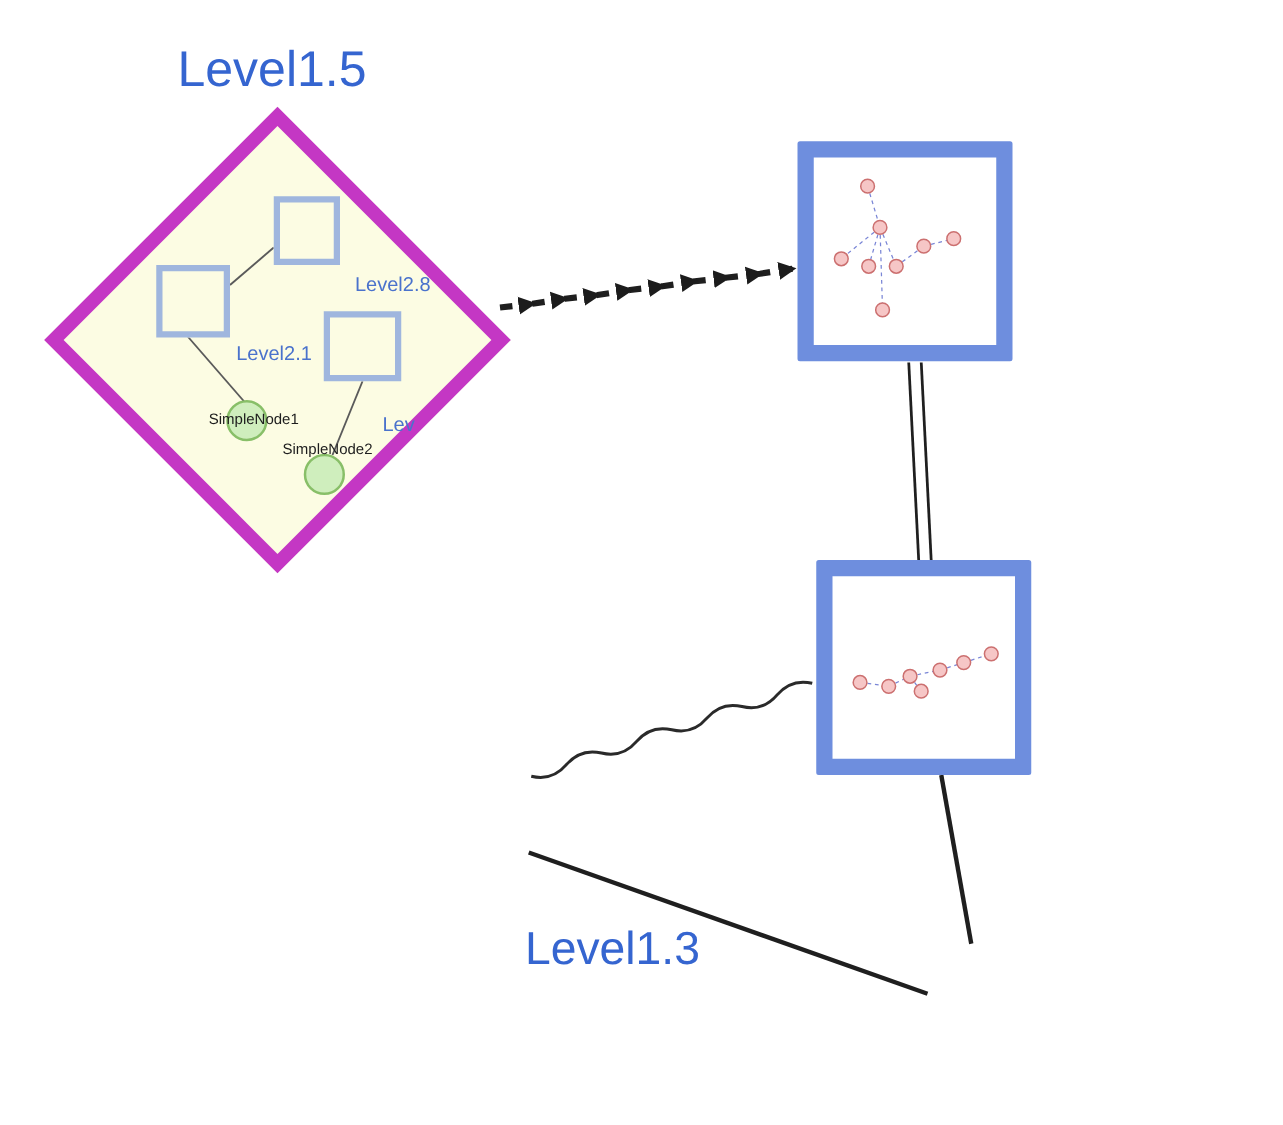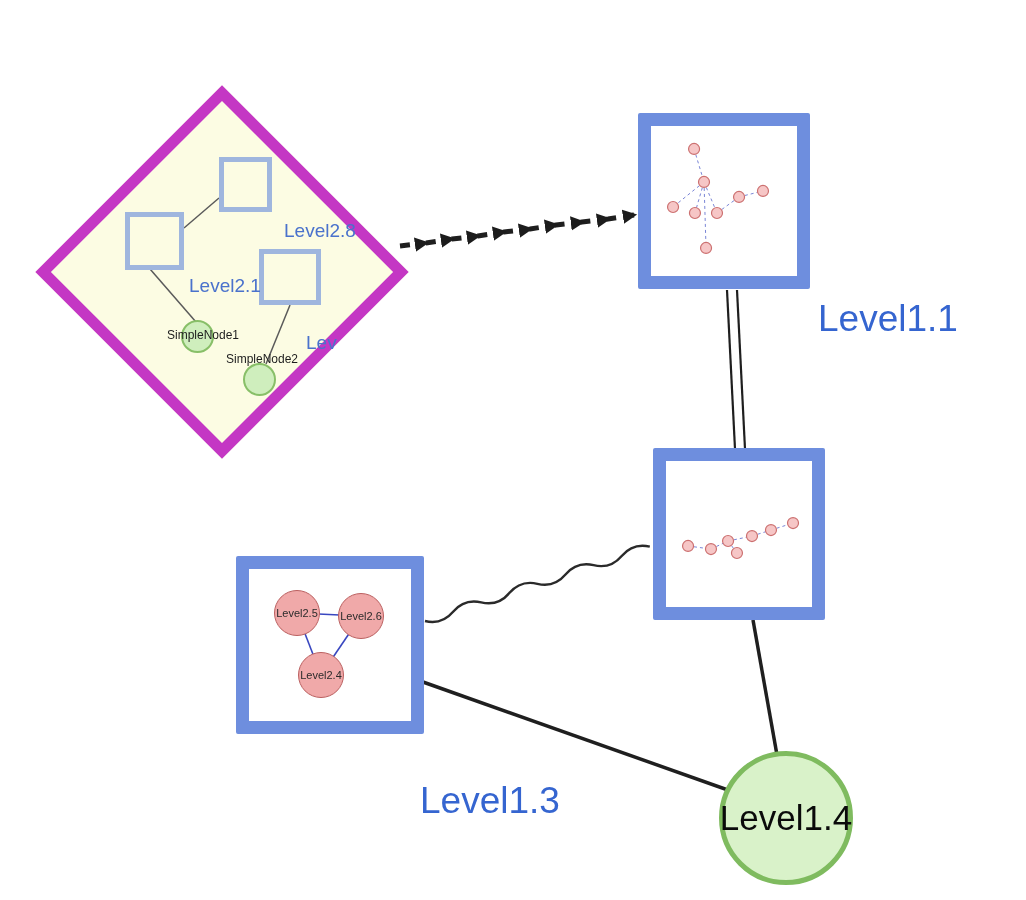--- a/index.html
+++ b/index.html
@@ -17,21 +17,21 @@
   .mini-edge{stroke:var(--mini-edge,#7a86d6);stroke-width:1;stroke-dasharray:3 3;}
   .mini-node{fill:var(--mini-node-fill,#f6c6c6);stroke:var(--mini-node-border,#cc7070);stroke-width:1.2;}
 
   .diamond{z-index:0;left:90px;top:140px;width:264px;height:264px;
     transform:rotate(45deg);
     border:11px solid var(--diamond-border,#c437c4);
     background:var(--diamond-fill,#fcfce3);box-sizing:border-box;}
 
   .label-xl{z-index:3;font-size:40px;color:var(--label-blue,#3565d0);white-space:nowrap;}
   .label-lg{z-index:3;font-size:37px;color:var(--label-blue,#3565d0);white-space:nowrap;}
-  .label-sm-blue{z-index:3;font-size:19px;color:var(--small-label-blue,#4a72cc);white-space:nowrap;}
+  .label-sm-blue{z-index:3;font-size:16px;color:var(--small-label-blue,#4a72cc);white-space:nowrap;}
   .label-sm-dark{z-index:3;font-size:12px;color:#1d1d1d;white-space:nowrap;transform:translateX(-50%);}
 
   .inner-square{z-index:2;border:5px solid var(--inner-square-border,#9fb6de);
     background:var(--diamond-fill,#fcfce3);box-sizing:border-box;}
 
   .green-node{z-index:2;border-radius:50%;
     background:var(--green-node-fill,#cfeebd);
     border:2px solid var(--green-node-border,#88bf68);box-sizing:border-box;}
 
   .graph-box{z-index:2;border:13px solid var(--box-border,#6e8ede);
@@ -77,20 +77,21 @@
     <line class="solid-edge" x1="753" y1="620" x2="777" y2="755"></line>
 
     <g>
       <line class="inner-edge" x1="184" y1="228" x2="219" y2="198"></line>
       <line class="inner-edge" x1="150" y1="269" x2="196" y2="322"></line>
       <line class="inner-edge" x1="290" y1="305" x2="266" y2="364"></line>
     </g>
   </svg>
 
   <div class="diamond abs"></div>
+  <div class="label-xl abs" style="left:142px;top:34px;">Level1.5</div>
 
   <div class="inner-square abs" style="left:219px;top:157px;width:53px;height:55px;"></div>
   <div class="inner-square abs" style="left:125px;top:212px;width:59px;height:58px;"></div>
   <div class="inner-square abs" style="left:259px;top:249px;width:62px;height:56px;"></div>
 
   <div class="label-sm-blue abs" style="left:284px;top:220px;">Level2.8</div>
   <div class="label-sm-blue abs" style="left:189px;top:275px;">Level2.1</div>
   <div class="label-sm-blue abs" style="left:306px;top:303px;margin-top:29px;">Lev</div>
 
   <div class="green-node abs" style="left:181px;top:320px;width:33px;height:33px;"></div>
@@ -113,21 +114,20 @@
           <circle cx="52.998" cy="55.95" r="5.5" class="mini-node"></circle>
           <circle cx="22.046" cy="81" r="5.5" class="mini-node"></circle>
           <circle cx="43.946" cy="87" r="5.5" class="mini-node"></circle>
           <circle cx="65.992" cy="87" r="5.5" class="mini-node"></circle>
           <circle cx="88.038" cy="70.95" r="5.5" class="mini-node"></circle>
           <circle cx="111.982" cy="64.95" r="5.5" class="mini-node"></circle>
           <circle cx="55.042" cy="121.94999999999999" r="5.5" class="mini-node"></circle>
         </svg>
     </div>
   </div>
-  <div class="label-lg abs" style="left:818px;top:298px;">Level1.1</div>
 
   <div class="graph-box abs" style="left:653px;top:448px;width:172px;height:172px;">
     <div class="graph-box-inner">
       <svg width="146" height="146" viewBox="0 0 146 146">
           <line x1="22.046" y1="84.97200000000001" x2="44.967999999999996" y2="88.038" class="mini-edge"></line>
           <line x1="44.967999999999996" y1="88.038" x2="62.05" y2="80.008" class="mini-edge"></line>
           <line x1="62.05" y1="80.008" x2="70.956" y2="91.98" class="mini-edge"></line>
           <line x1="62.05" y1="80.008" x2="85.994" y2="75.044" class="mini-edge"></line>
           <line x1="85.994" y1="75.044" x2="104.97400000000002" y2="69.05799999999999" class="mini-edge"></line>
           <line x1="104.97400000000002" y1="69.05799999999999" x2="127.02" y2="62.05" class="mini-edge"></line>
@@ -135,37 +135,16 @@
           <circle cx="44.967999999999996" cy="88.038" r="5.5" class="mini-node"></circle>
           <circle cx="62.05" cy="80.008" r="5.5" class="mini-node"></circle>
           <circle cx="70.956" cy="91.98" r="5.5" class="mini-node"></circle>
           <circle cx="85.994" cy="75.044" r="5.5" class="mini-node"></circle>
           <circle cx="104.97400000000002" cy="69.05799999999999" r="5.5" class="mini-node"></circle>
           <circle cx="127.02" cy="62.05" r="5.5" class="mini-node"></circle>
         </svg>
     </div>
   </div>
 
-  <div class="graph-box abs" style="left:236px;top:556px;width:188px;height:178px;">
-    <div class="graph-box-inner">
-      <svg width="162" height="152" viewBox="0 0 162 152">
-        <line class="tri-edge" x1="48" y1="44" x2="112" y2="47"></line>
-        <line class="tri-edge" x1="48" y1="44" x2="72" y2="106"></line>
-        <line class="tri-edge" x1="112" y1="47" x2="72" y2="106"></line>
-      </svg>
-      <div class="pink-node" style="left:25px;top:21px;width:46px;height:46px;">
-        <span>Level2.5</span>
-      </div>
-      <div class="pink-node" style="left:89px;top:24px;width:46px;height:46px;">
-        <span>Level2.6</span>
-      </div>
-      <div class="pink-node" style="left:49px;top:83px;width:46px;height:46px;">
-        <span>Level2.4</span>
-      </div>
-    </div>
-  </div>
-  <div class="label-lg abs" style="left:420px;top:780px;">Level1.3</div>
+  <div class="label-lg abs" style="left:420px;top:738px;">Level1.3</div>
 
-  <div class="big-circle abs" style="left:719px;top:751px;width:134px;height:134px;">
-    <span class="big-circle-label">Level1.4</span>
-  </div>
 
 </div>
 
 </body></html>

